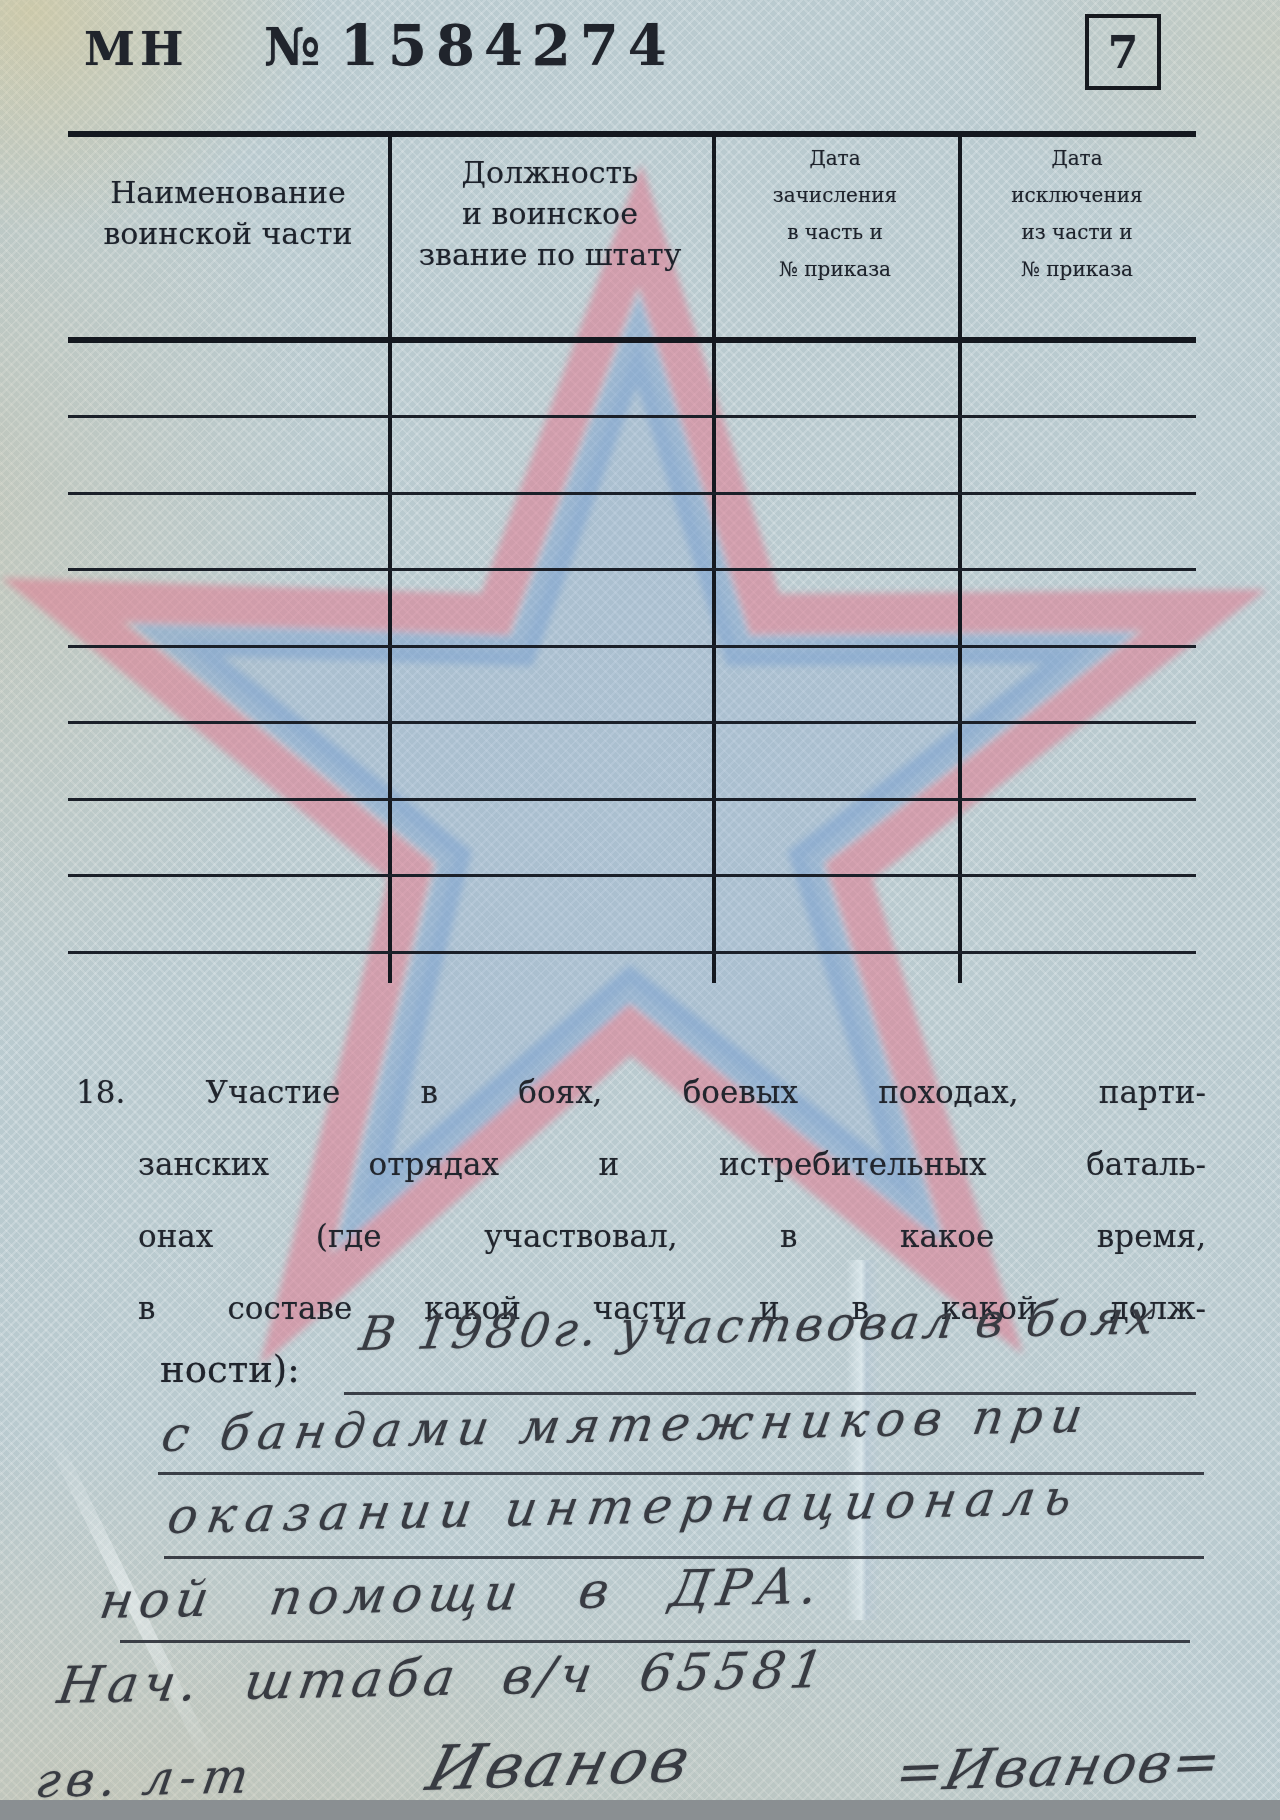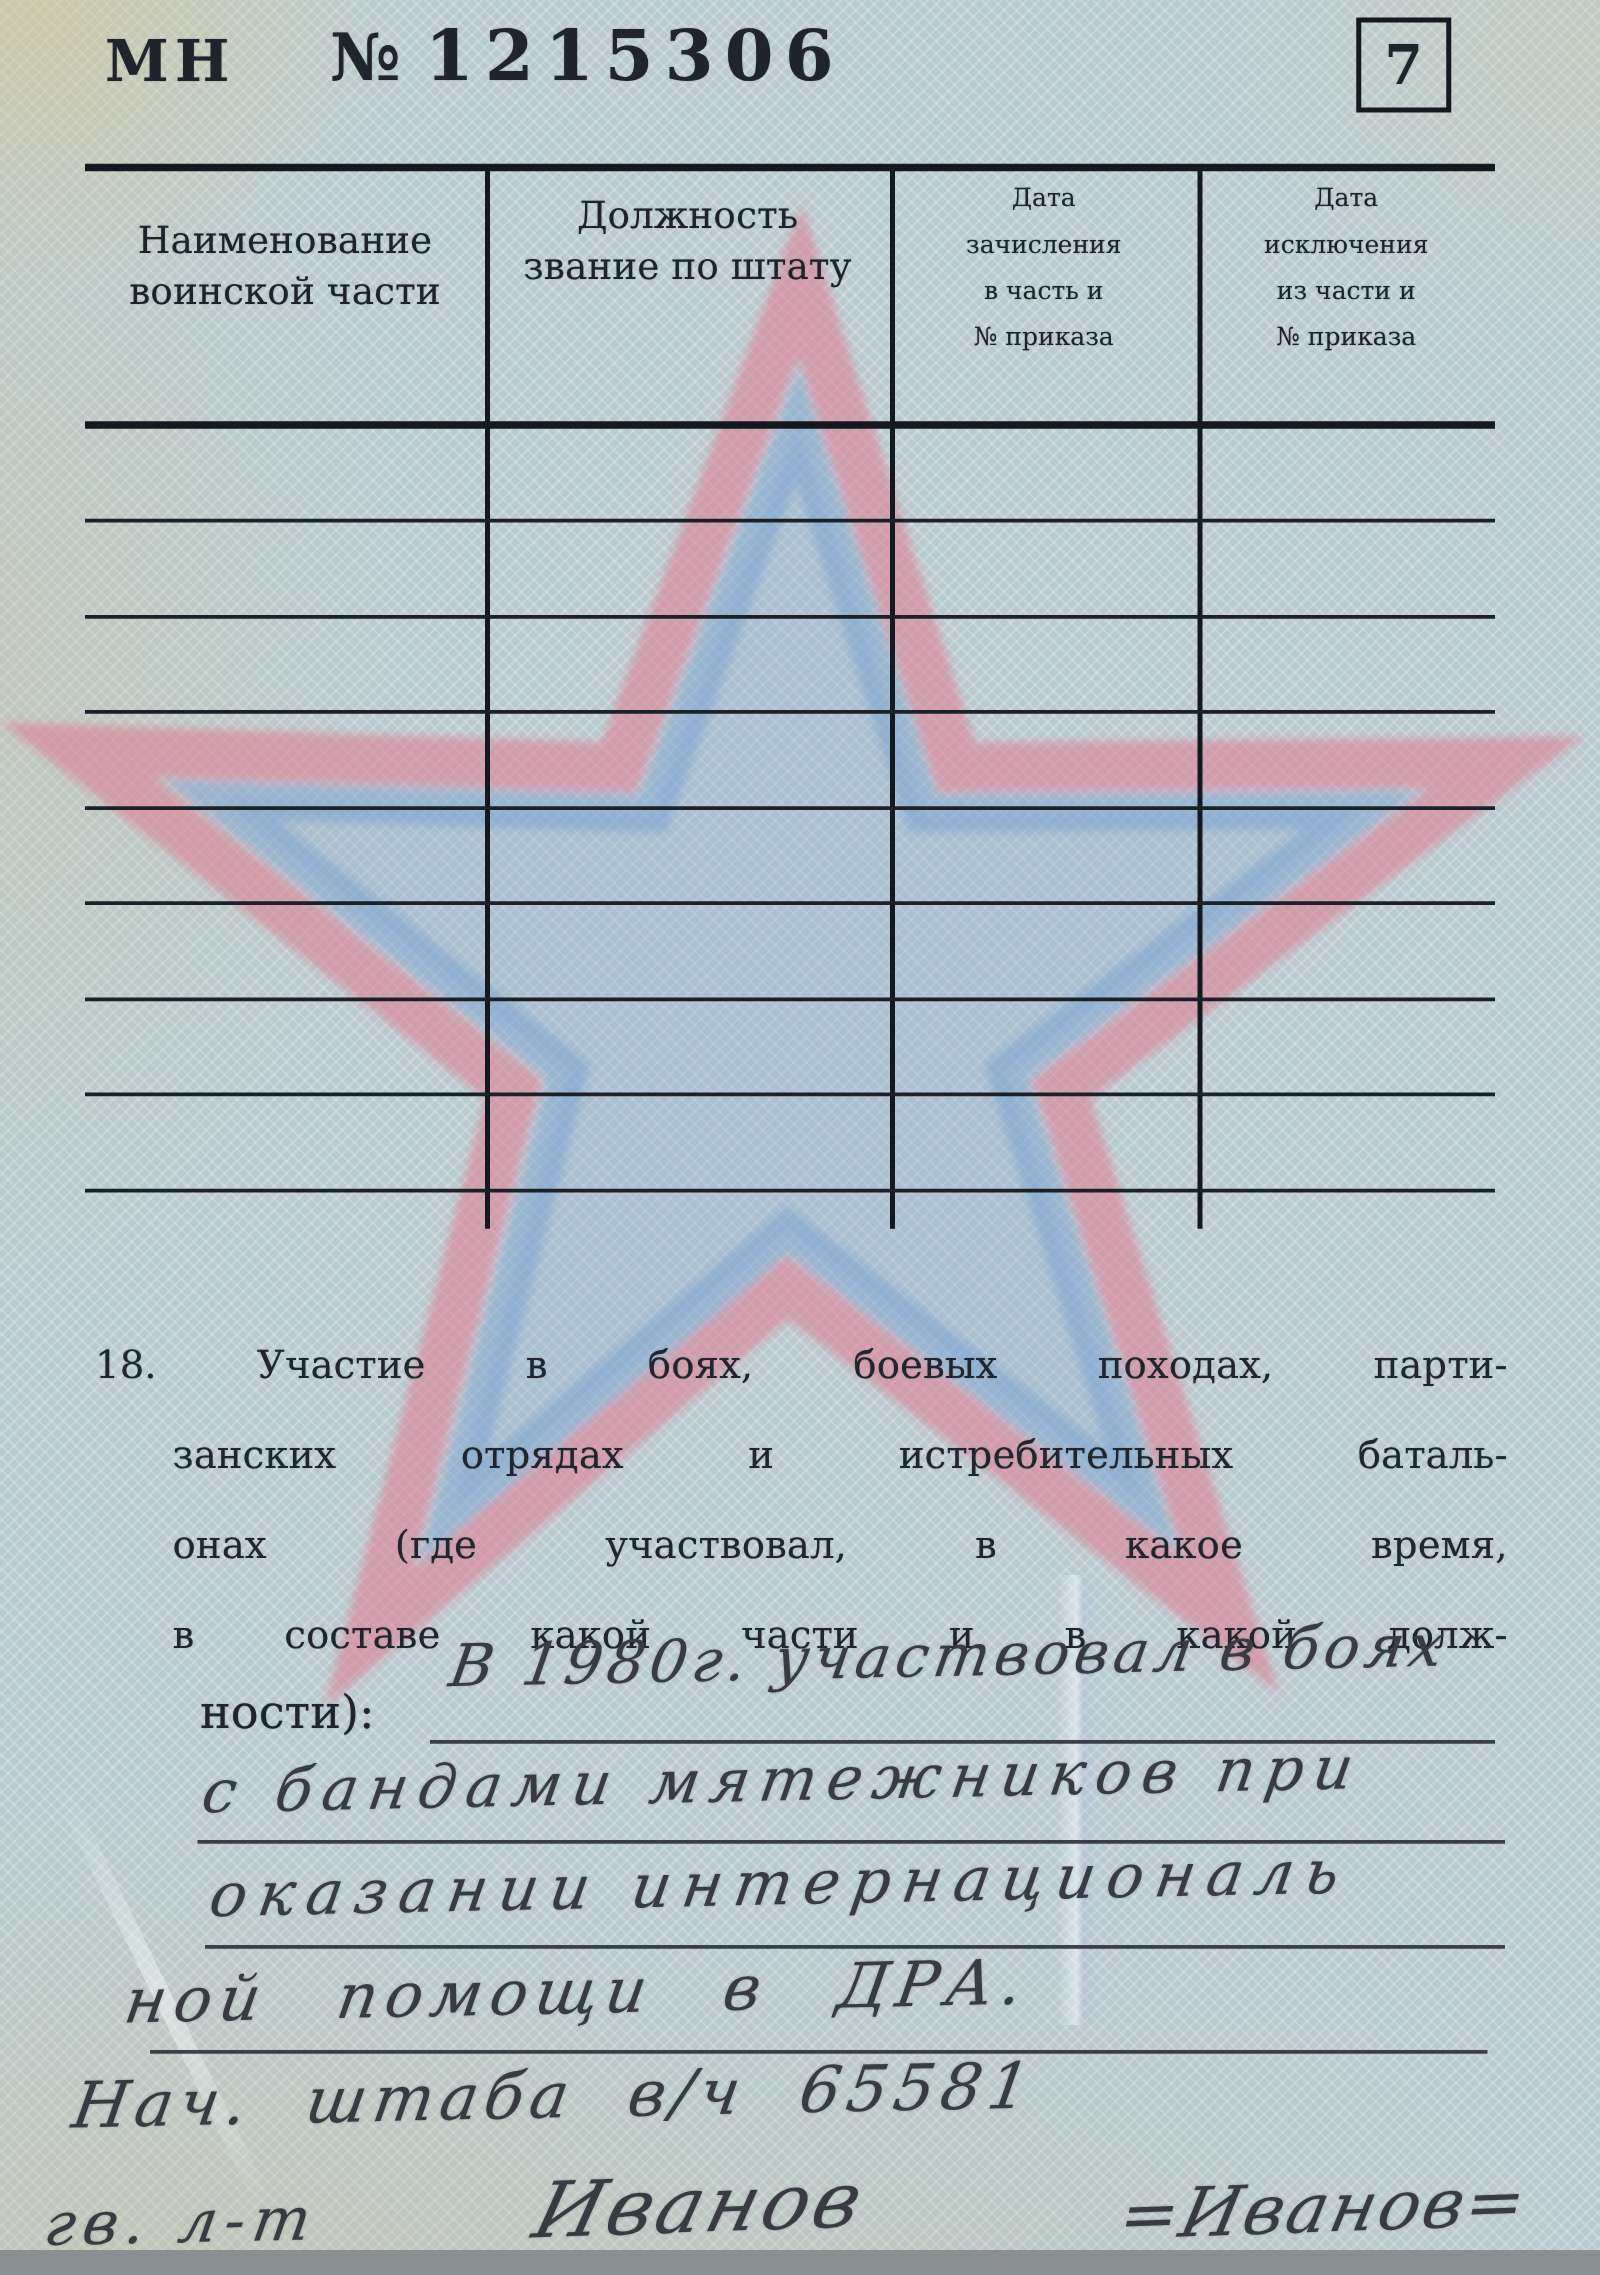--- a/index.html
+++ b/index.html
@@ -69,21 +69,21 @@
       <polygon points="640,225 765,614 1205,610 849,871 985,1300 630,1030 295,1310 411,871 62,600 495,614" fill="none" stroke="rgba(224,118,142,0.55)" stroke-width="40" stroke-linejoin="miter"></polygon>
       <polygon points="638,340 738,651 1090,648 805,857 914,1200 630,984 362,1208 455,857 176,640 522,651" fill="rgba(128,162,208,0.28)" stroke="rgba(118,156,206,0.48)" stroke-width="30" stroke-linejoin="miter"></polygon>
     </g>
   </svg>
 
   <div class="abs crease-v" style="left:846px;top:1260px;width:34px;height:360px;"></div>
   <div class="abs crease-d" style="left:-60px;top:1590px;width:380px;height:14px;"></div>
 
   <div class="abs ink serial" style="left:84px;top:22px;font-size:46px;letter-spacing:5px;">МН</div>
   <div class="abs ink serial" style="left:264px;top:16px;font-size:52px;">№</div>
-  <div class="abs ink serial" style="left:340px;top:12px;font-size:56px;letter-spacing:9px;">1215306</div>
+  <div class="abs ink serial" style="left:340px;top:12px;font-size:56px;letter-spacing:9px;">1584274</div>
   <div id="pagebox" class="abs ink" style="left:1085px;top:14px;">
     <span>7</span>
   </div>
 
   <div class="abs hline thick" style="left:68px;top:131px;width:1128px;"></div>
   <div class="abs hline thick" style="left:68px;top:337px;width:1128px;"></div>
   <div class="abs vline" style="left:388px;top:133px;height:850px;"></div>
   <div class="abs vline" style="left:712px;top:133px;height:850px;"></div>
   <div class="abs vline" style="left:958px;top:133px;height:850px;"></div>
 
@@ -95,20 +95,21 @@
   <div class="abs hline" style="left:68px;top:798px;width:1128px;"></div>
   <div class="abs hline" style="left:68px;top:874px;width:1128px;"></div>
   <div class="abs hline" style="left:68px;top:951px;width:1128px;"></div>
 
   <div class="abs th" style="left:68px;top:172px;width:320px;">
     <div>Наименование</div>
     <div>воинской части</div>
   </div>
   <div class="abs th" style="left:388px;top:152px;width:324px;text-align:center;">
     <div>Должность</div>
+    <div>и воинское</div>
     <div>звание по штату</div>
   </div>
   <div class="abs th small" style="left:712px;top:140px;width:246px;">
     <div>Дата</div>
     <div>зачисления</div>
     <div>в часть и</div>
     <div>№ приказа</div>
   </div>
   <div class="abs th small" style="left:958px;top:140px;width:238px;">
     <div>Дата</div>

